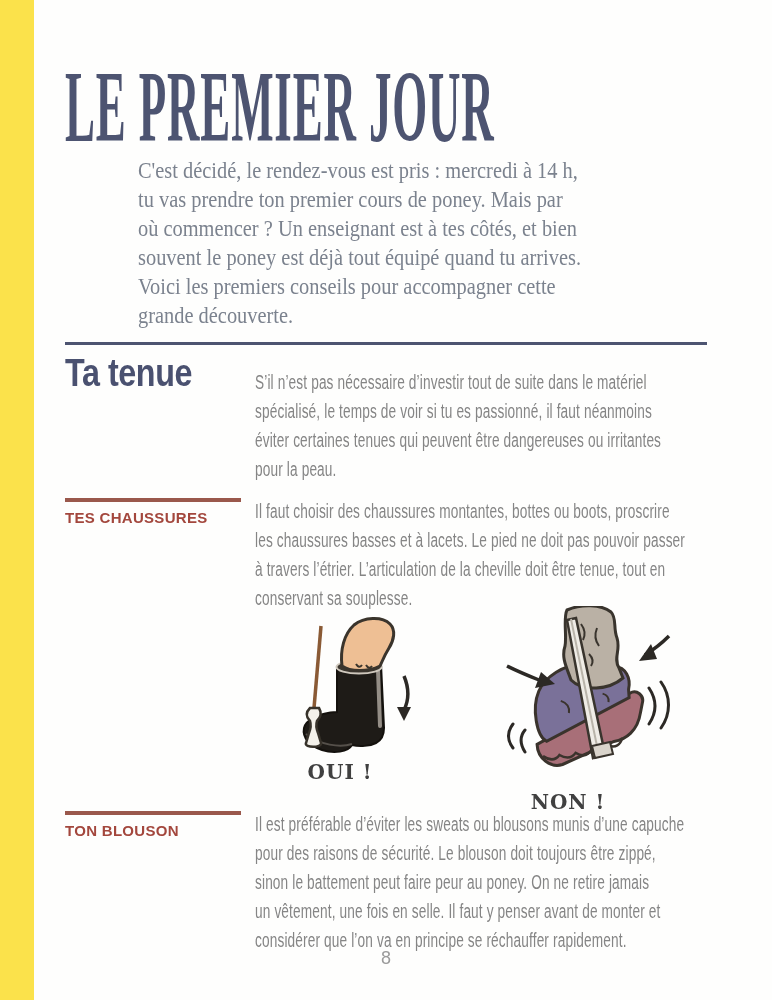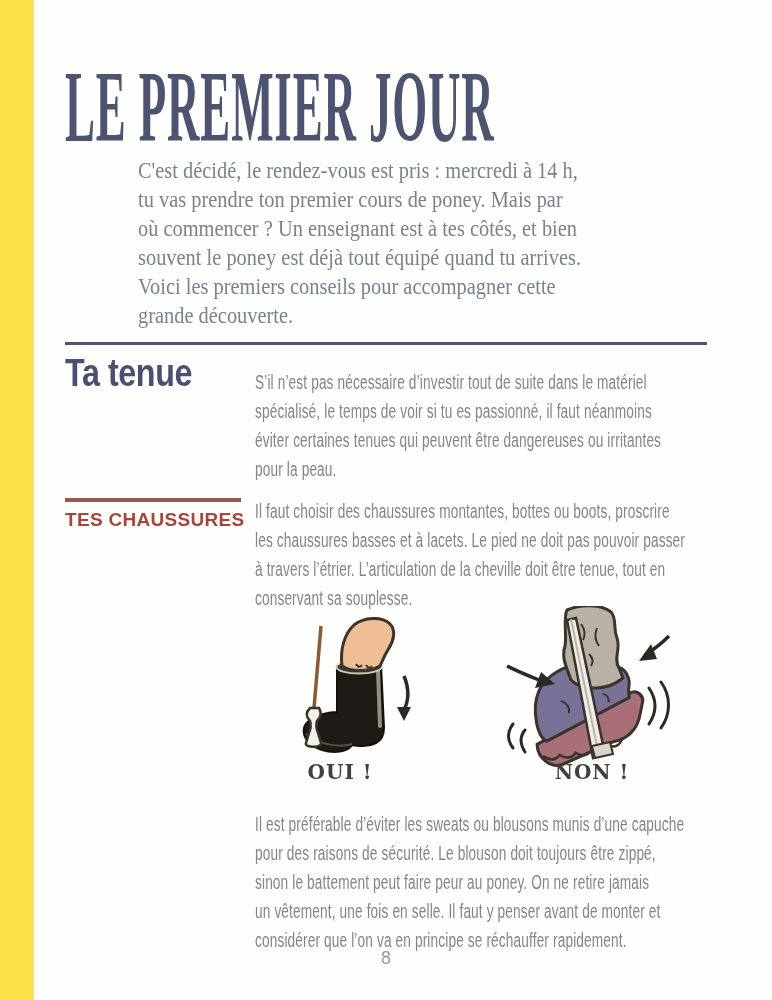--- a/index.html
+++ b/index.html
@@ -39,36 +39,36 @@
     letter-spacing:0.2px;white-space:nowrap;
     transform:scaleX(0.70);transform-origin:top left;
   }
   .p1{top:368px;}
   .p2{top:497px;}
   .p3{top:810px;}
 
   .subhead{
     position:absolute;left:0;width:176px;
     border-top:4px solid #9a584c;padding-top:7px;
-    font-weight:bold;font-size:19px;color:#a3473d;
+    font-weight:bold;font-size:15px;color:#a3473d;
     letter-spacing:0.3px;white-space:nowrap;
   }
   .sh-chaussures{top:498px;}
   .sh-blouson{top:811px;}
 
   .fig{position:absolute;}
   .fig-boot{left:225px;top:616px;width:130px;height:148px;}
   .fig-sneaker{left:432px;top:606px;width:182px;height:178px;}
   .caption{
     position:absolute;top:760px;width:190px;text-align:center;
     font-family:"DejaVu Serif",serif;font-weight:bold;
     font-size:20px;color:#404040;letter-spacing:1px;
   }
   .cap-oui{left:180px;}
-  .cap-non{left:432px;}
+  .cap-non{left:408px;margin-top:30px;}
 
   .pagenum{
     position:absolute;left:0;top:948px;width:642px;text-align:center;
     font-size:18px;color:#9a9a9a;
   }
 </style>
 </head>
 <body>
 
 <div class="stripe"></div>
@@ -142,20 +142,21 @@
     <polygon points="44,66 58,78 38,82" fill="#2c2925"></polygon>
     <path d="M172,30 C164,38 156,44 148,49" fill="none" stroke="#2c2925" stroke-width="3.5"></path>
     <polygon points="154,38 142,55 160,53" fill="#2c2925"></polygon>
 
     <path d="M152,82 C160,94 160,106 152,118 M164,76 C174,90 174,108 164,122 M16,118 C10,126 10,134 16,142 M28,124 C23,130 23,138 28,146" fill="none" stroke="#2c2925" stroke-width="3" stroke-linecap="round"></path>
   </svg>
 
   <div class="caption cap-oui">OUI !</div>
   <div class="caption cap-non">NON !</div>
 
+  <div class="subhead sh-blouson">TON BLOUSON</div>
   <div class="cond p3">
     <div>Il est préférable d’éviter les sweats ou blousons munis d’une capuche</div>
     <div>pour des raisons de sécurité. Le blouson doit toujours être zippé,</div>
     <div>sinon le battement peut faire peur au poney. On ne retire jamais</div>
     <div>un vêtement, une fois en selle. Il faut y penser avant de monter et</div>
     <div>considérer que l’on va en principe se réchauffer rapidement.</div>
   </div>
 
   <div class="pagenum">8</div>
 

